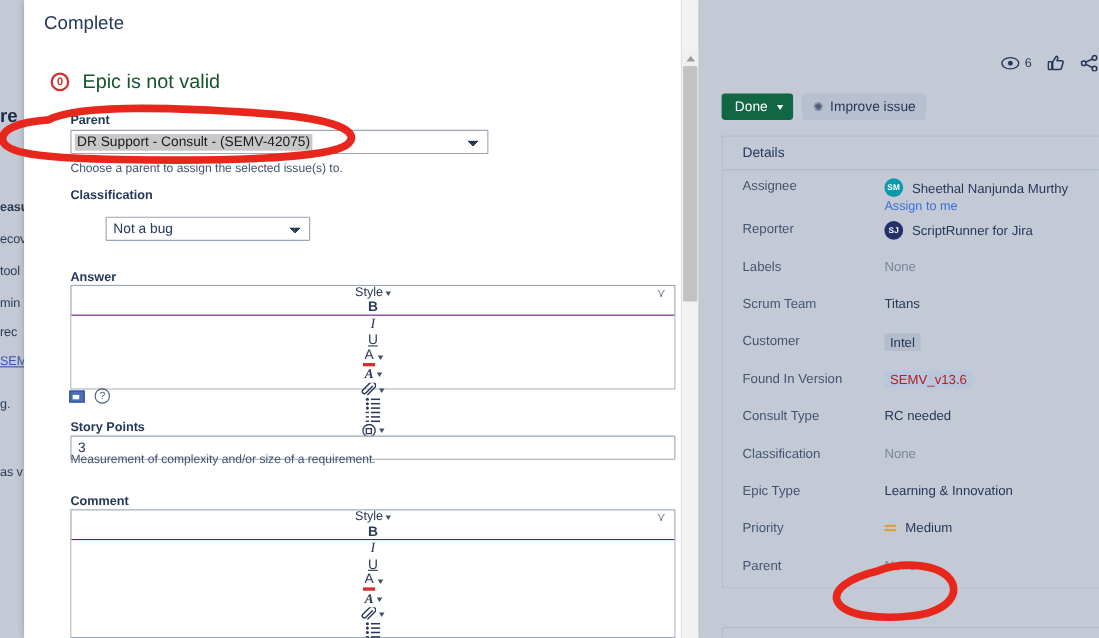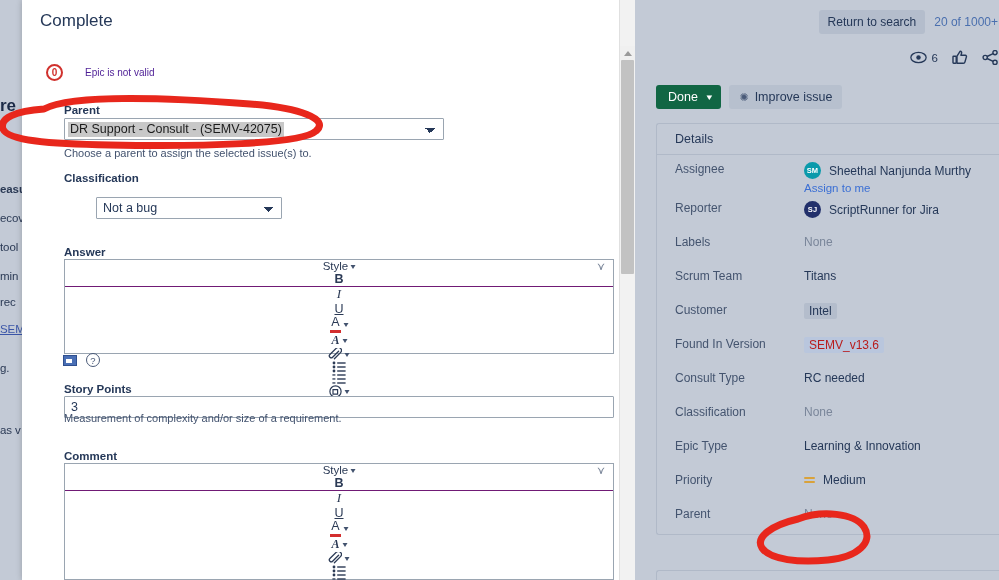--- a/index.html
+++ b/index.html
@@ -74,23 +74,23 @@
     border-radius: 50%;
     border: 2px solid #d0312d;
     color: #d0312d;
     font-size: 10px;
     font-weight: bold;
     display: flex; align-items: center; justify-content: center;
     box-sizing: border-box;
   }
   .err-icon span { line-height: 1; }
   .err-text {
-    margin-left: 22px;
-    font-size: 10px;
-    color: #4c1d95;
+    margin-left: 12px;
+    font-size: 18px;
+    color: #14532d;
   }
 
   .fld-label {
     position: absolute;
     font-size: 11.5px;
     color: #253858;
     font-weight: bold;
   }
   .fld-help {
     position: absolute;
@@ -634,24 +634,20 @@
     <div class="dlg-scroll">
       <div class="dlg-scroll-up">
           <div class="arw"></div>
         </div>
       <div class="dlg-scroll-thumb"></div>
     </div>
   </div>
 
   <div class="right-pane">
 
-    <div class="rp-topbar">
-      <div class="btn-return">Return to search</div>
-      <div class="txt-count">20 of 1000+</div>
-    </div>
 
     <div class="rp-icons">
       <div class="ic-eye-wrap">
         <svg class="svgic" width="17" height="13" viewBox="0 0 20 14">
           <ellipse cx="10" cy="7" rx="9" ry="6" fill="none" stroke="#253858" stroke-width="1.5"></ellipse>
           <circle cx="10" cy="7" r="2.6" fill="#253858"></circle>
         </svg>
         <span class="ic-count">6</span>
       </div>
       <svg class="svgic" width="16" height="15" viewBox="0 0 16 15">

